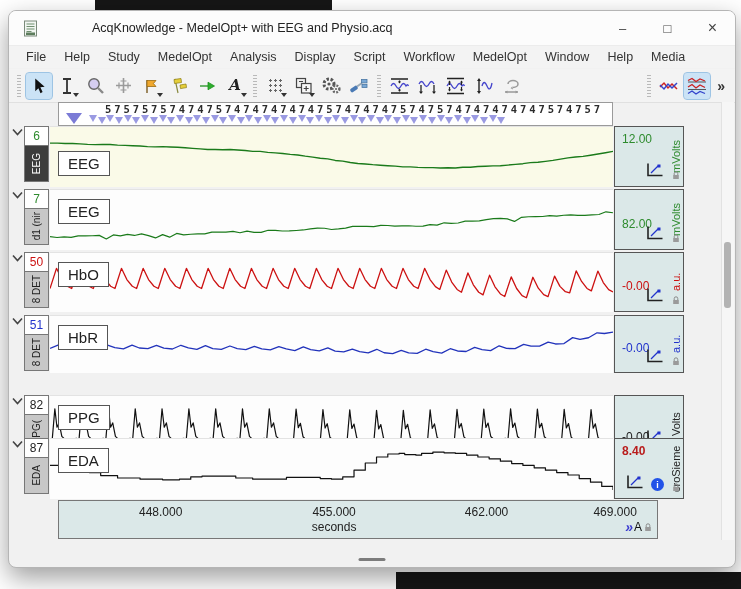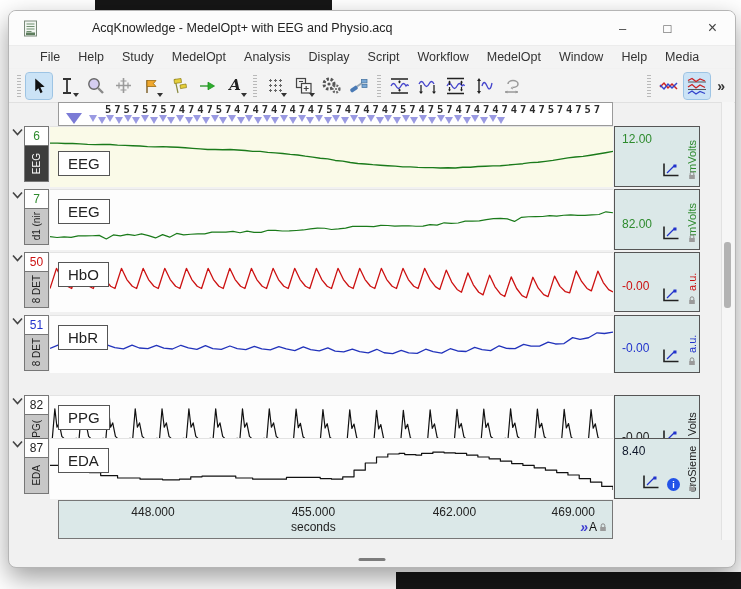--- a/index.html
+++ b/index.html
@@ -15,21 +15,21 @@
   #titlebar{position:absolute;left:0;top:0;width:100%;height:34px;background:#fcfcfc;
     display:flex;align-items:center;border-bottom:1px solid #ececec;gap:45px;}
   #doc-icon{margin-left:14px;flex:0 0 auto;}
   #title{margin-left:9px;font-size:12.5px;color:#222;}
   #wincontrols{margin-left:auto;display:flex;height:100%;}
   .winbtn{width:45px;height:100%;display:flex;align-items:center;justify-content:center;
     font-size:13px;color:#444;}
 
   
   #menubar{position:absolute;left:0;top:35px;width:100%;height:22px;display:flex;
-    align-items:center;padding-left:22px;box-sizing:border-box;background:#f3f3f3;}
+    align-items:center;padding-left:8px;box-sizing:border-box;background:#f3f3f3;}
   .menu-item{padding:2px 9px;font-size:12.5px;color:#333;}
 
   
   #toolbar{position:absolute;left:0;top:58px;width:100%;height:34px;background:#f3f3f3;
     display:flex;align-items:center;padding:0 4px;box-sizing:border-box;border-bottom:1px solid #e0e0e0;}
   .grip{width:4px;height:22px;margin:0 4px;background:repeating-linear-gradient(#b9b9b9 0 1px,transparent 1px 3px);}
   .tbtn{width:26px;height:26px;margin:0 1px;border-radius:3px;display:flex;align-items:center;
     justify-content:center;position:relative;flex:0 0 auto;}
   .tbtn.active{background:#cbe3f6;outline:1px solid #9dc4e4;}
   .caret{position:absolute;right:1px;bottom:2px;width:0;height:0;
@@ -61,40 +61,40 @@
   .chnum{width:25px;height:20px;background:#fff;border:1px solid #777;box-sizing:border-box;
     display:flex;align-items:center;justify-content:center;font-size:12px;}
   .chtab{width:25px;height:36px;border:1px solid #777;border-top:none;box-sizing:border-box;
     overflow:hidden;display:flex;align-items:center;justify-content:center;}
   .chtab span{writing-mode:vertical-rl;transform:rotate(180deg);font-size:10px;white-space:nowrap;}
   .plot{position:absolute;left:41px;top:0;width:563px;height:100%;background:#fdfdfd;
     border-top:1px solid #e3e3e3;box-sizing:border-box;}
   .trace{position:absolute;left:0;top:0;width:100%;height:100%;}
   .chlabel{position:absolute;left:8px;top:9px;background:#fff;border:1px solid #555;
     padding:3px 9px;font-size:15px;color:#222;z-index:3;}
-  .vbox{position:absolute;left:605px;top:0;width:86px;height:100%;background:#dbe8e8;
+  .vbox{position:absolute;left:605px;top:0;width:70px;height:100%;background:#dbe8e8;
     border:1px solid #555;box-sizing:border-box;}
   .val{position:absolute;left:7px;font-size:12px;}
   .va-top{top:5px;} .va-mid{top:45%;} .va-bot{bottom:9px;}
   .unit{position:absolute;right:0;top:0;height:100%;width:14px;display:flex;align-items:center;
     justify-content:center;writing-mode:vertical-rl;transform:rotate(180deg);font-size:11px;}
   .axisicon{position:absolute;bottom:4px;right:18px;}
   .axisicon.shift{right:38px;}
   .lockicon{position:absolute;right:3px;bottom:2px;}
   .infoicon{position:absolute;right:19px;bottom:7px;width:13px;height:13px;border-radius:50%;
     background:#2253e8;color:#fff;font:bold 9px "Liberation Sans",sans-serif;
     display:flex;align-items:center;justify-content:center;}
 
   
   #vscroll{position:absolute;right:1px;top:91px;width:12px;height:438px;background:#f6f6f6;
     border-left:1px solid #e2e2e2;}
   #vthumb{position:absolute;left:2px;top:140px;width:7px;height:66px;background:#b3b3b3;border-radius:3px;}
 
   
-  #timebar{position:absolute;left:49px;top:489px;width:555px;height:39px;background:#dbe8e8;
+  #timebar{position:absolute;left:49px;top:489px;width:600px;height:39px;background:#dbe8e8;
     border:1px solid #777;box-sizing:border-box;font-size:12px;color:#222;}
   .tick{position:absolute;top:4px;transform:translateX(-50%);}
   #sec-label{position:absolute;top:19px;left:46%;transform:translateX(-50%);}
   #axis-btn{position:absolute;right:5px;bottom:3px;display:flex;align-items:center;}
   #axis-chevrons{color:#3b3bd0;font-weight:bold;font-size:14px;font-style:italic;margin-right:1px;}
   #axis-A{font-size:12px;color:#111;margin-right:2px;}
 
   #grip-dash{position:absolute;left:50%;bottom:6px;transform:translateX(-50%);
     width:27px;height:3px;background:#7c7c7c;border-radius:2px;}
 </style>
@@ -501,21 +501,21 @@
           <span style="color: rgb(34, 34, 34);">EDA</span>
         </div>
     </div>
     <div class="plot" style="background: rgb(253, 253, 253);">
       <div class="chlabel">EDA</div>
       <svg class="trace" viewBox="0 0 100 100" preserveAspectRatio="none">
           <polyline points="0.00,44.00 3.00,44.00 3.00,45.00 5.00,45.00 5.00,50.00 7.00,50.00 7.00,56.00 9.00,56.00 9.00,61.00 12.00,61.00 12.00,65.00 16.00,65.00 16.00,67.00 20.00,67.00 20.00,68.00 23.00,68.00 23.00,67.00 25.00,67.00 25.00,63.00 27.00,63.00 27.00,62.00 31.00,62.00 31.00,62.00 33.00,62.00 33.00,65.00 36.00,65.00 36.00,67.00 40.00,67.00 40.00,67.00 42.00,67.00 42.00,64.00 45.00,64.00 45.00,64.00 48.00,64.00 48.00,66.00 50.00,66.00 50.00,67.00 52.00,67.00 52.00,63.00 54.00,63.00 54.00,52.00 56.00,52.00 56.00,40.00 58.00,40.00 58.00,30.00 60.00,30.00 60.00,25.00 62.00,25.00 62.00,24.00 63.00,24.00 63.00,26.00 65.00,26.00 65.00,27.00 66.00,27.00 66.00,24.00 68.00,24.00 68.00,22.00 70.00,22.00 70.00,23.00 72.00,23.00 72.00,24.00 74.00,24.00 74.00,27.00 76.00,27.00 76.00,30.00 78.00,30.00 78.00,33.00 80.00,33.00 80.00,37.00 82.00,37.00 82.00,41.00 84.00,41.00 84.00,44.00 86.00,44.00 86.00,48.00 88.00,48.00 88.00,52.00 90.00,52.00 90.00,56.00 92.00,56.00 92.00,60.00 94.00,60.00 94.00,66.00 96.00,66.00 96.00,72.00 98.00,72.00 98.00,79.00 100.00,79.00 100.00,85.00" fill="none" stroke="#111111" stroke-width="1.2" vector-effect="non-scaling-stroke" stroke-linejoin="round"></polyline>
         </svg>
     </div>
     <div class="vbox">
-      <span class="val va-top" style="color: #0f172a;">8.40</span>
+      <span class="val va-top" style="color: #b91c1c; font-weight: bold;">8.40</span>
       <span class="axisicon shift"><svg width="20" height="16" viewBox="0 0 20 16">
             <path d="M3 1.5V13.5H17.5" fill="none" stroke="#222" stroke-width="1.6"></path>
             <line x1="6" y1="11" x2="13.5" y2="3.5" stroke="#2233cc" stroke-width="1.3"></line>
             <rect x="12.5" y="2.5" width="3" height="3" fill="#2233cc"></rect>
           </svg></span>
       <span class="infoicon">i</span>
       <span class="unit" style="color: rgb(34, 34, 34);">croSieme</span>
       <span class="lockicon"><svg width="8" height="9" viewBox="0 0 8 9">
             <path d="M2.2 4V2.6a1.8 1.8 0 0 1 3.6 0V4" fill="none" stroke="#8a8a8a" stroke-width="1"></path>
             <rect x="1.2" y="4" width="5.6" height="4" fill="#9a9a9a"></rect>

